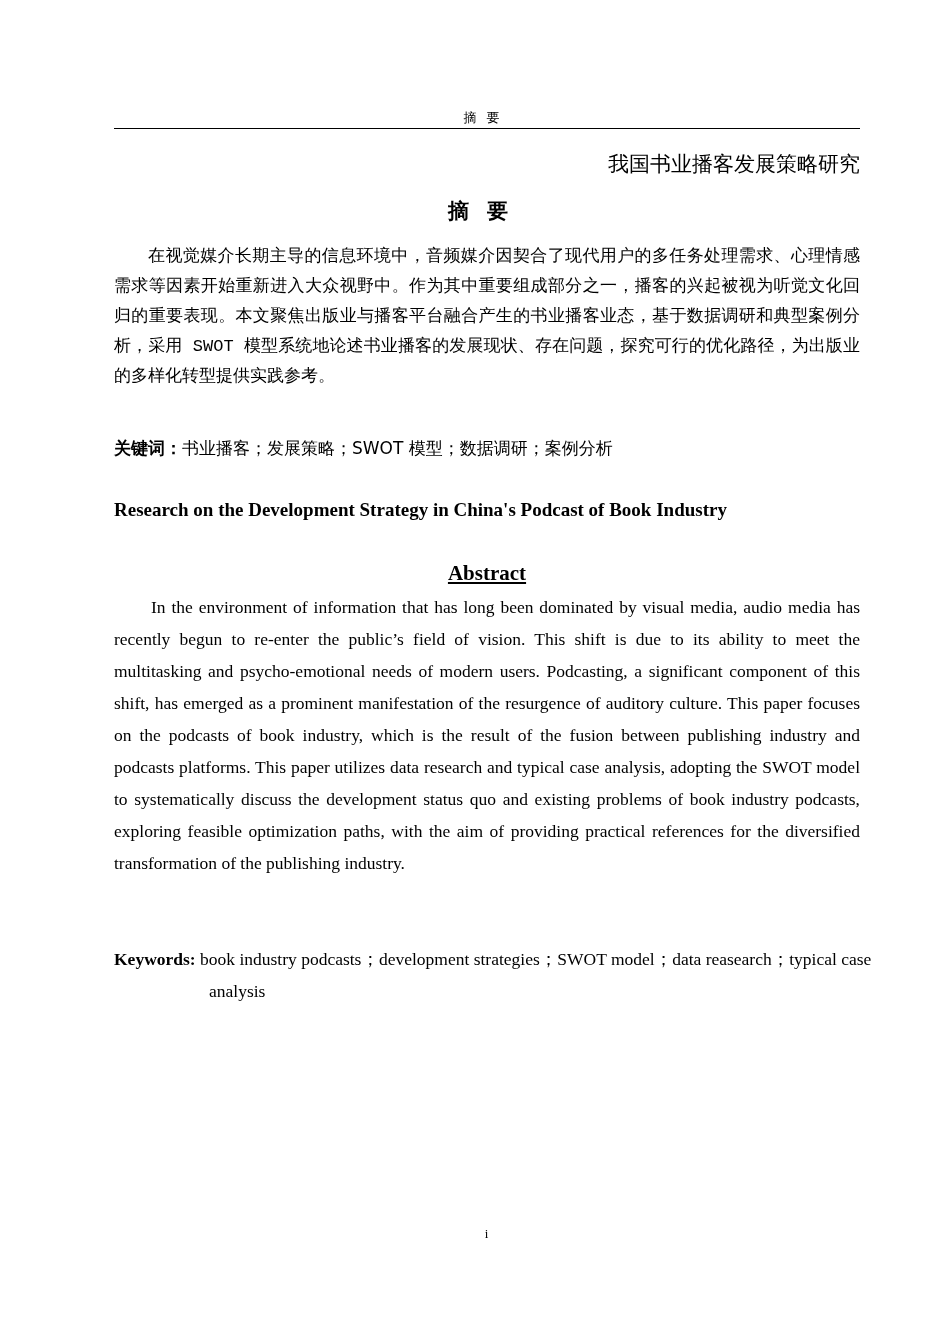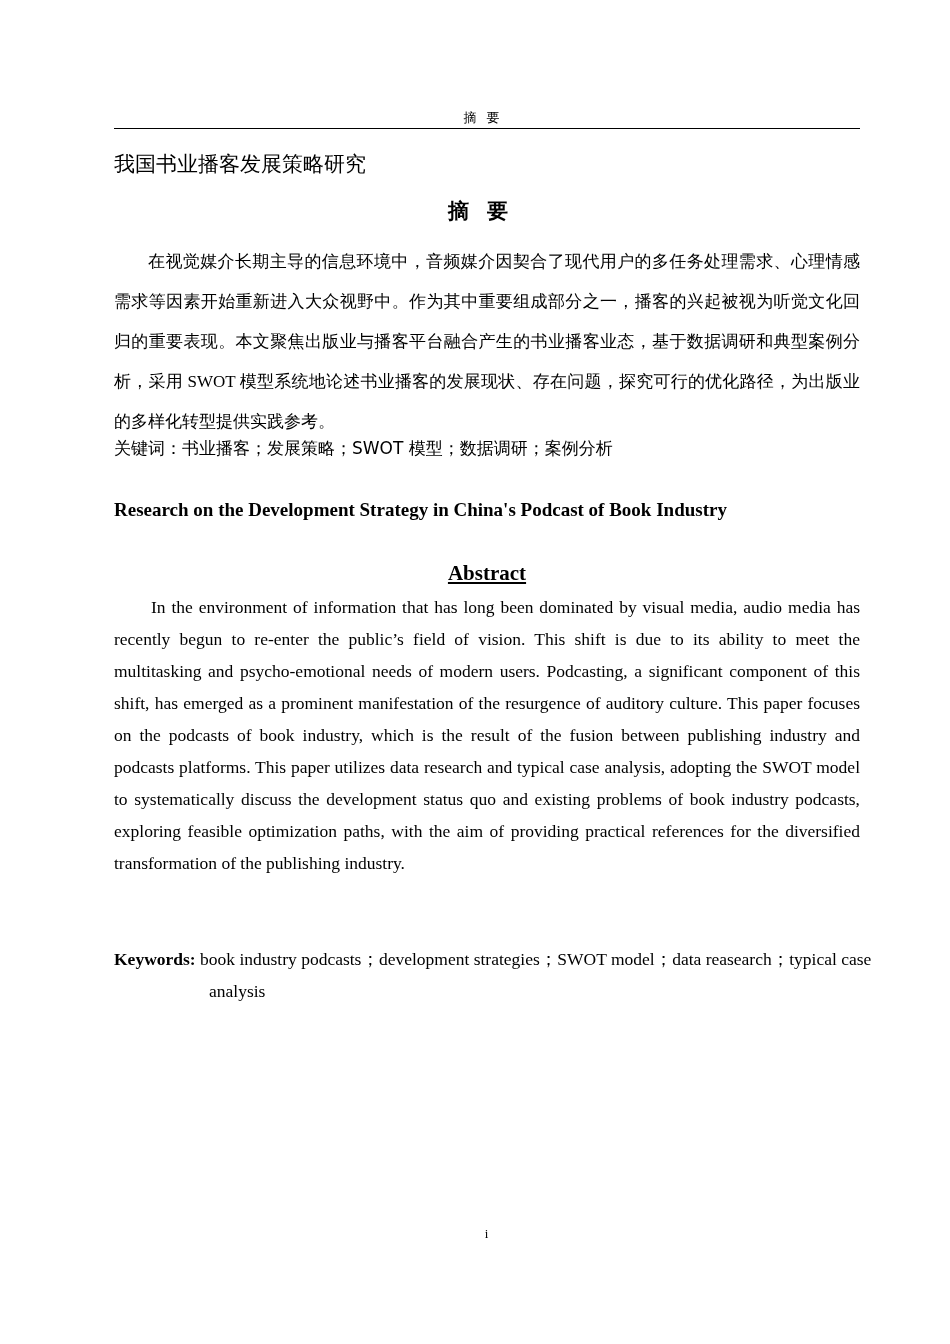--- a/index.html
+++ b/index.html
@@ -2,30 +2,30 @@
 <html><head>
 <meta charset="utf-8">
 <style>
   html, body { margin: 0; padding: 0; background: #ffffff; }
   body { width: 950px; height: 1344px; position: relative; overflow: hidden;
          font-family: "Liberation Serif", "DejaVu Serif", serif; color: #000; }
   .header-text { position: absolute; left: 0; width: 973px; top: 109px; text-align: center;
                  font-size: 13px; letter-spacing: 10px; }
   .header-rule { position: absolute; left: 114px; width: 746px; top: 128px; height: 0;
                  border-top: 1.5px solid #000; }
-  .cn-title { position: absolute; left: 114px; width: 746px; top: 150px; text-align: left;
+  .cn-title { position: absolute; left: 114px; width: 746px; top: 150px; text-align: right;
               font-family: "DejaVu Sans", sans-serif; font-size: 21px; }
   .cn-abstract-heading { position: absolute; left: 114px; width: 746px; top: 197px; text-align: center;
                          font-family: "DejaVu Sans", sans-serif; font-size: 21px; font-weight: bold; letter-spacing: 18px; }
   .cn-body { position: absolute; left: 114px; width: 746px; top: 242px;
-             font-family: Liberation Serif, serif; font-size: 17px; line-height: 40px; text-align: justify; }
+             font-family: Liberation Mono, monospace; font-size: 17px; line-height: 30px; text-align: justify; }
   .cn-body p { margin: 0; text-indent: 34px; }
   .cn-keywords { position: absolute; left: 114px; width: 760px; top: 432px;
                  font-family: "DejaVu Sans", sans-serif; font-size: 17px; line-height: 32px; }
-  .cn-keywords .kw-label { font-weight: normal; }
+  .cn-keywords .kw-label { font-weight: bold; }
   .en-title { position: absolute; left: 114px; width: 746px; top: 494px;
               font-family: "Liberation Serif", serif; font-size: 19px; font-weight: bold;
               line-height: 32px; text-align: justify; text-align-last: left; }
   .en-abstract-heading { position: absolute; left: 114px; width: 746px; top: 561px; text-align: center;
                          font-size: 21px; font-weight: bold; text-decoration: underline; }
   .en-body { position: absolute; left: 114px; width: 746px; top: 591px;
              font-size: 17.5px; line-height: 32px; text-align: justify; }
   .en-body p { margin: 0; text-indent: 37px; }
   .en-keywords { position: absolute; left: 114px; width: 770px; top: 943px;
                  font-size: 17.5px; line-height: 32px; padding-left: 95px; text-indent: -95px; box-sizing: border-box; }

